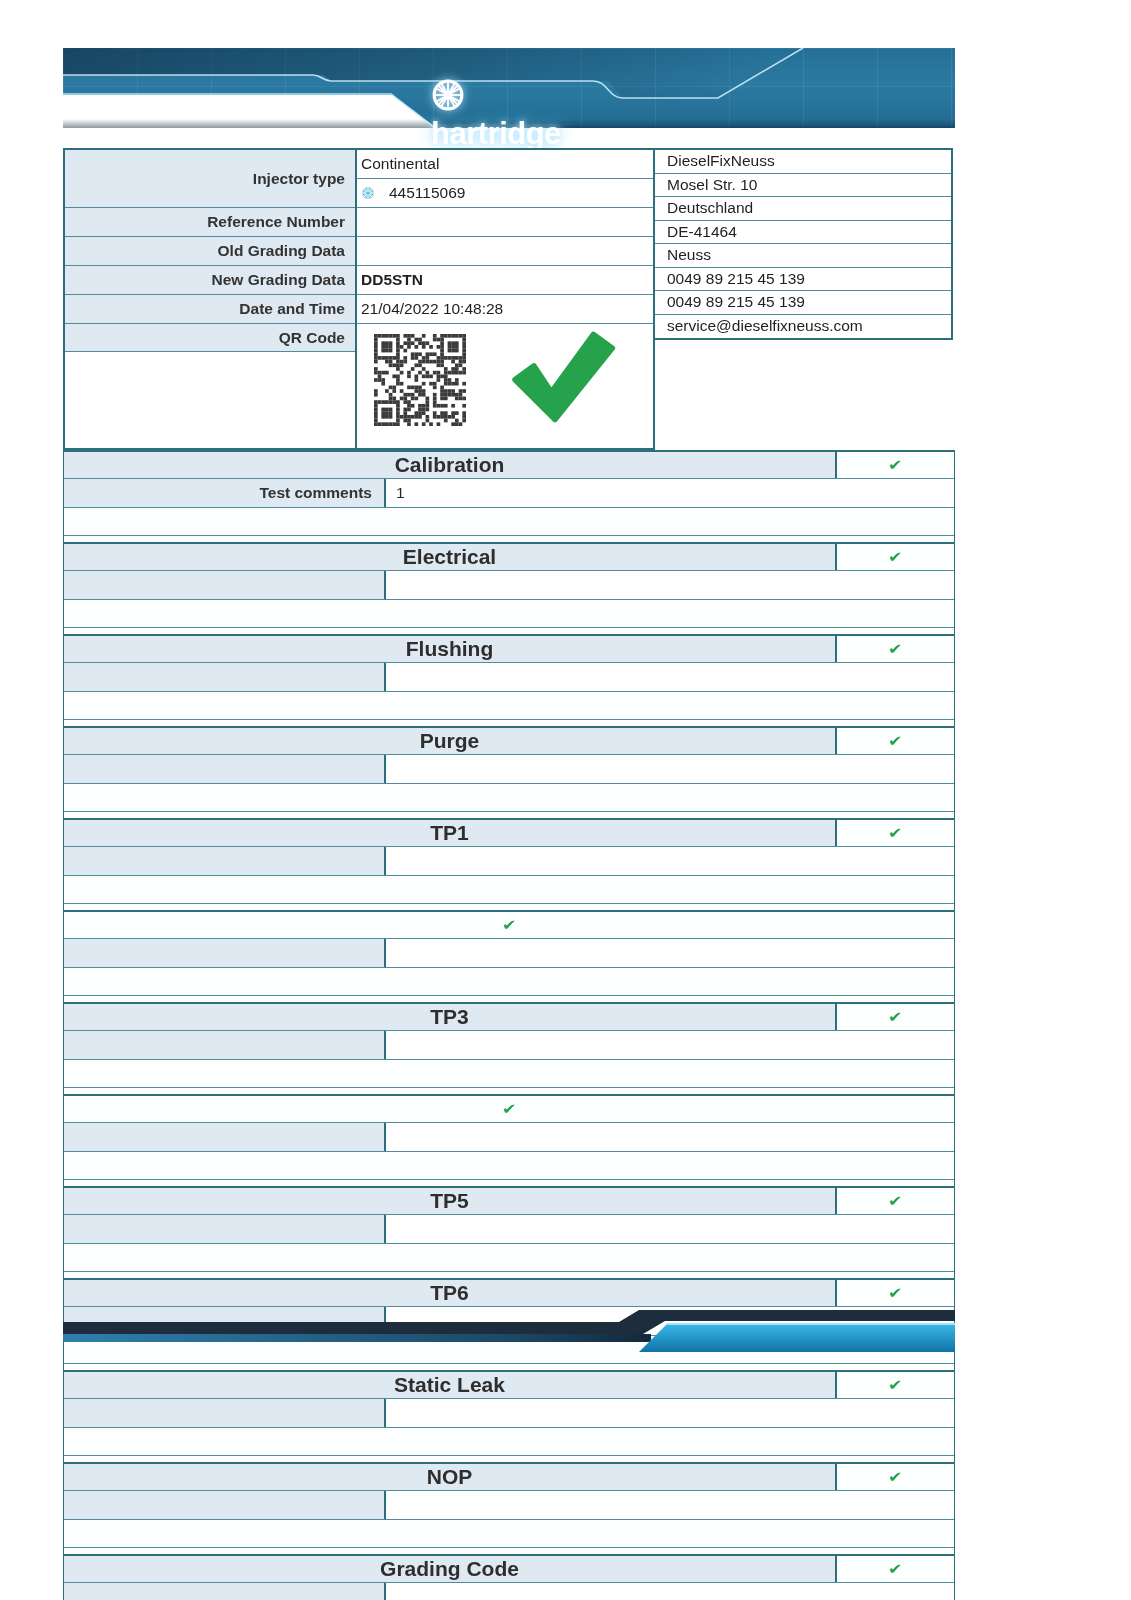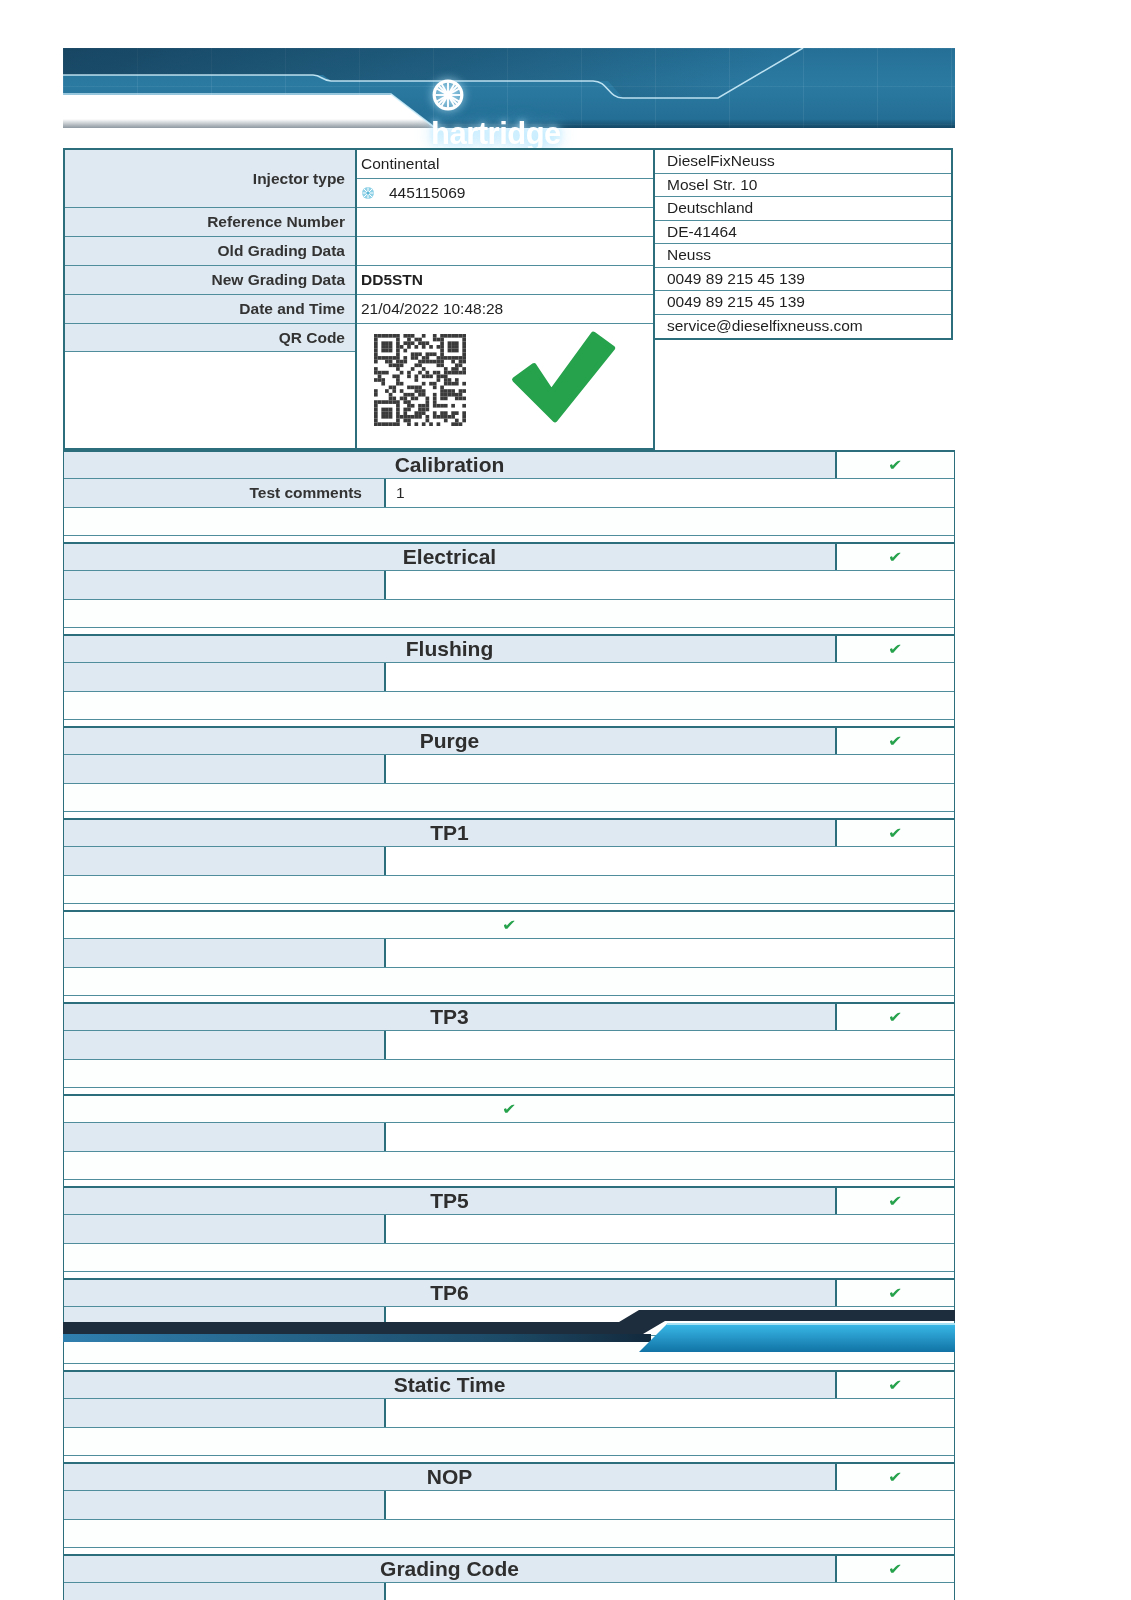--- a/index.html
+++ b/index.html
@@ -53,21 +53,21 @@
   .section{margin-bottom:6px;}
   .sec-header{display:flex;height:26px;border-top:2px solid var(--border_dark);
               border-bottom:1.5px solid var(--border_mid);box-sizing:content-box;}
   .sec-label-cell{width:773px;box-sizing:border-box;display:flex;align-items:center;justify-content:center;
               border-right:2px solid var(--border_dark);}
   .sec-label{font-weight:bold;font-size:21px;color:#2e2e2e;}
   .sec-check-cell{flex:1;display:flex;align-items:center;justify-content:center;background:#fdfefe;}
   .check-glyph{color:var(--green);font-size:15px;font-weight:bold;transform:scaleX(1.15);}
   .comments-row{display:flex;height:28px;border-bottom:1.5px solid var(--border_mid);}
   .comments-label{width:322px;box-sizing:border-box;display:flex;align-items:center;justify-content:flex-end;
-              padding-right:22px;font-weight:bold;font-size:15.5px;color:#333;
+              padding-right:12px;font-weight:bold;font-size:15.5px;color:#333;
               border-right:2px solid var(--border_dark);background:var(--cell_blue);}
   .comments-value{flex:1;display:flex;align-items:center;padding-left:10px;font-size:15.5px;background:#fff;}
   .spacer-row{height:27px;border-bottom:1px solid var(--border_mid);background:#fdfefe;}
 
   
   #bottombanner{position:absolute;left:63px;top:1308px;width:892px;height:50px;}
 </style>
 </head>
 <body>
 
@@ -633,21 +633,21 @@
       <div class="comments-row" hidden="">
         <div class="comments-label"></div>
         <div class="comments-value"></div>
       </div>
       <div class="spacer-row"></div>
     </div>
 
     <div class="section">
       <div class="sec-header">
         <div class="sec-label-cell cellblue">
-          <span class="sec-label">Static Time</span>
+          <span class="sec-label">Static Leak</span>
         </div>
         <div class="sec-check-cell">
           <span class="check-glyph">✔</span>
         </div>
       </div>
       <div class="comments-row" hidden="">
         <div class="comments-label"></div>
         <div class="comments-value"></div>
       </div>
       <div class="spacer-row"></div>

